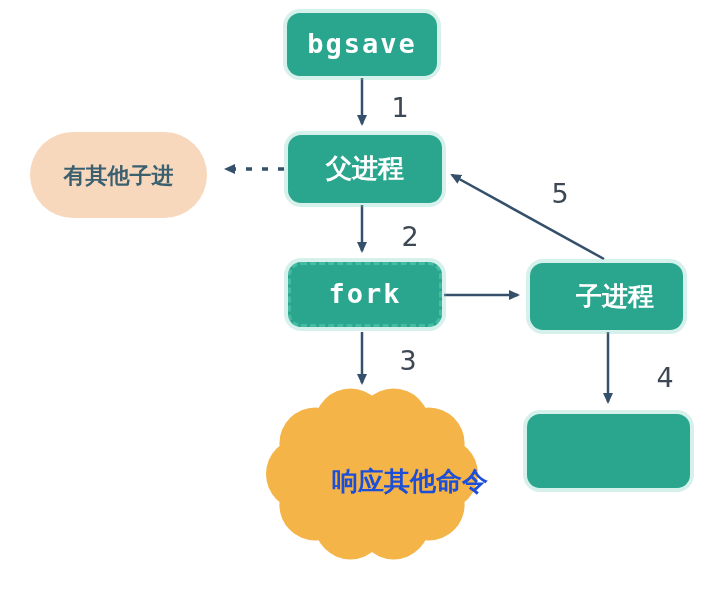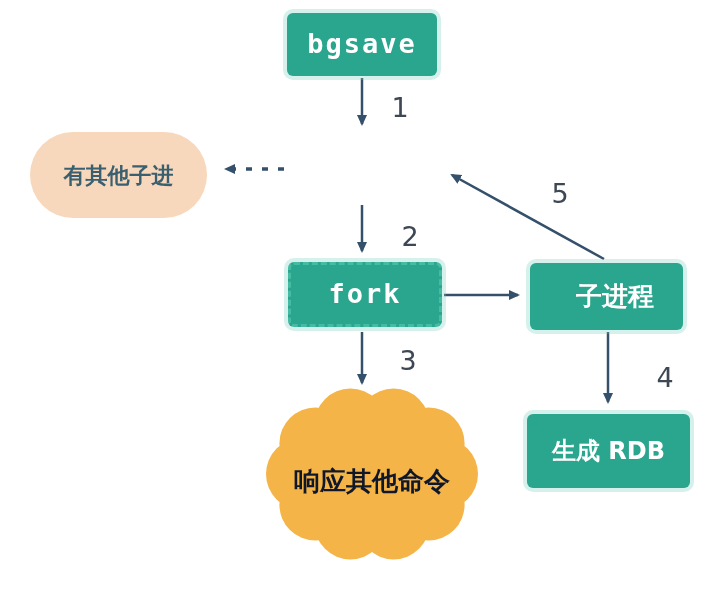--- a/index.html
+++ b/index.html
@@ -10,21 +10,21 @@
     font-family:"DejaVu Sans","Liberation Sans",sans-serif;
     overflow:hidden;
   }
   .layer{position:absolute;left:0;top:0;width:713px;height:595px;}
   .node{
     position:absolute;
     display:flex;align-items:center;justify-content:center;
     text-align:center;
     background:#2aa58e;
     color:#ffffff;
-    border-radius:6px;
+    border-radius:13px;
     box-shadow:0 0 0 4px rgba(120,208,190,0.30);
     box-sizing:border-box;
     font-weight:700;
     font-size:26px;
     line-height:1.35;
   }
   .node.mono{
     font-family:"DejaVu Sans Mono","Liberation Mono",monospace;
     font-weight:700;
     letter-spacing:2px;
@@ -40,24 +40,25 @@
     background:#f8d8bc;
     color:#3a5f6f;
     border-radius:46px;
     font-weight:700;
     font-size:22px;
     line-height:1.5;
   }
   .burst-label{
     position:absolute;
     transform:translate(-50%,-50%);
-    color:#0f172a;
+    color:#1d4ed8;
     font-weight:700;
     font-size:26px;
     white-space:nowrap;
+    margin-left:38px;
   }
   .num{
     position:absolute;
     transform:translate(-50%,-50%);
     color:#3d4854;
     font-size:27px;
     font-weight:500;
   }
 </style>
 </head>
@@ -90,34 +91,34 @@
     <line x1="284" y1="169" x2="226" y2="169" stroke="#34506b" stroke-width="3.5" stroke-dasharray="6 10" marker-end="url(#ah)"></line>
     <line x1="362" y1="205" x2="362" y2="251" stroke="#34506b" stroke-width="2.5" marker-end="url(#ah)"></line>
     <line x1="444" y1="295" x2="518" y2="295" stroke="#34506b" stroke-width="2.5" marker-end="url(#ah)"></line>
     <line x1="604" y1="259" x2="452" y2="175" stroke="#34506b" stroke-width="2.5" marker-end="url(#ah)"></line>
     <line x1="362" y1="332" x2="362" y2="383" stroke="#34506b" stroke-width="2.5" marker-end="url(#ah)"></line>
     <line x1="608" y1="332" x2="608" y2="402" stroke="#34506b" stroke-width="2.5" marker-end="url(#ah)"></line>
   </svg>
 
   <div class="node mono" style="left:287px;top:13px;width:150px;height:63px;">bgsave</div>
 
+  <div class="node" style="left:288px;top:135px;width:154px;height:68px;">父进程</div>
 
   <div class="note" style="left:30px;top:132px;width:177px;height:86px;">
     <div>
       <div>有其他子进</div>
     </div>
   </div>
 
   <div class="node mono dashed" style="left:288px;top:262px;width:154px;height:65px;">fork</div>
 
   <div class="node" style="left:530px;top:263px;width:153px;height:67px;padding-left:17px;">子进程</div>
 
   <div class="node" style="left:527px;top:414px;width:163px;height:74px;font-size:24px;">
     <div>
-      <div>生成 RDB</div>
     </div>
   </div>
 
   <div class="burst-label" style="left:372px;top:481px;">响应其他命令</div>
 
   <div class="num" style="left:400px;top:107px;">1</div>
   <div class="num" style="left:410px;top:236px;">2</div>
   <div class="num" style="left:408px;top:360px;">3</div>
   <div class="num" style="left:665px;top:377px;">4</div>
   <div class="num" style="left:560px;top:193px;">5</div>

